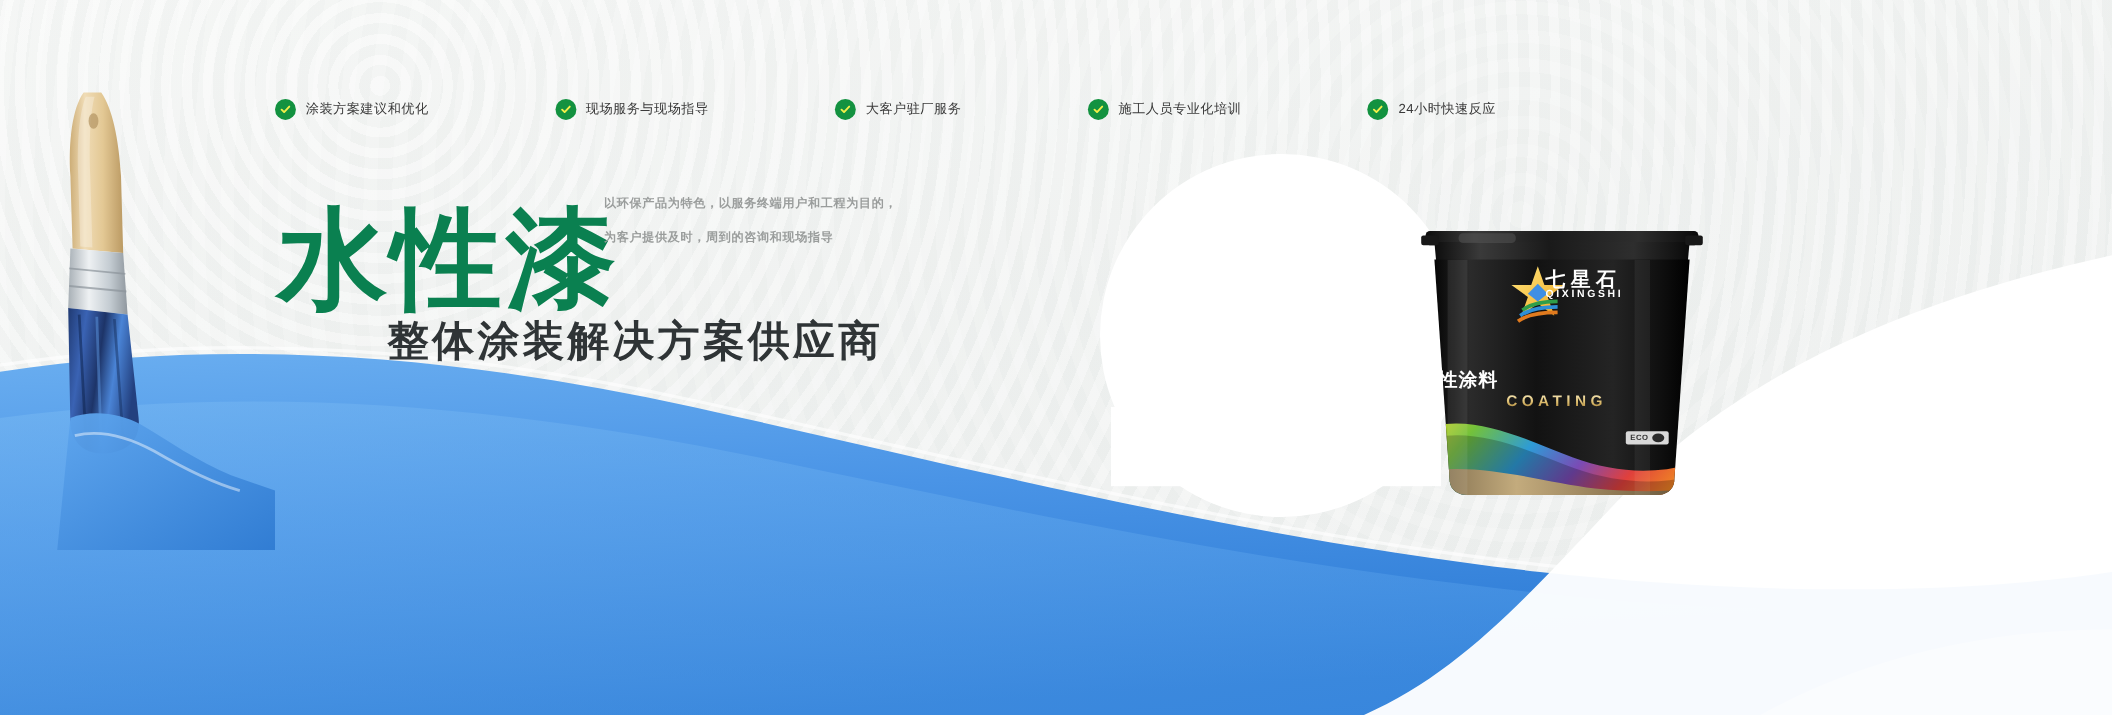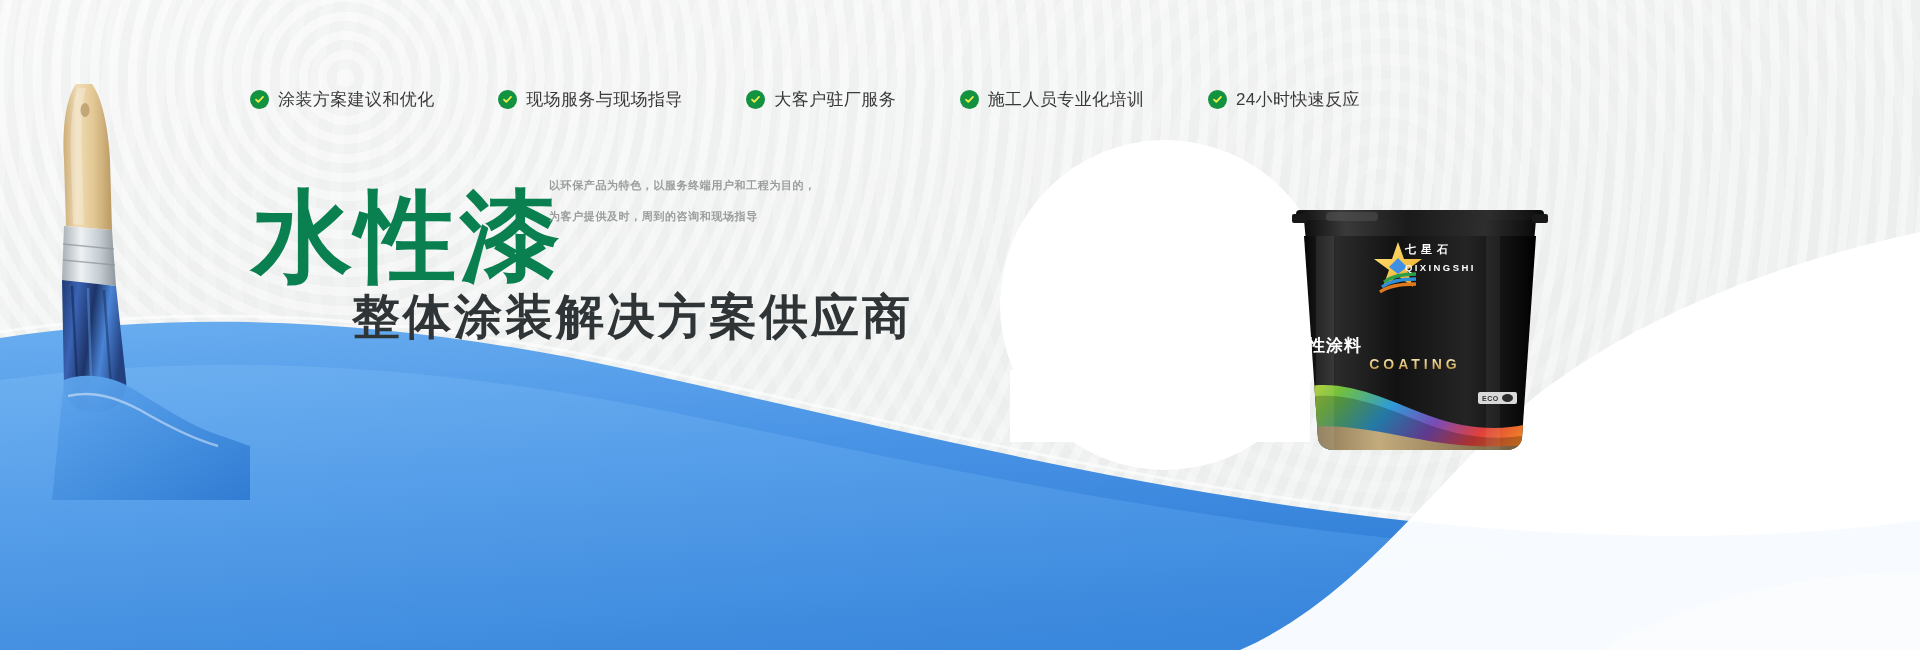--- a/index.html
+++ b/index.html
@@ -35,43 +35,43 @@
     position:absolute;left:250px;top:84px;width:1110px;height:30px;
     display:flex;align-items:center;justify-content:space-between;
   }
   .feature{display:flex;align-items:center;gap:9px;white-space:nowrap;}
   .check-icon{
     width:19px;height:19px;border-radius:50%;background:#139240;
     display:flex;align-items:center;justify-content:center;flex:none;
   }
   .check-icon svg{display:block;}
   .feature-label{
-    font-size:17px;color:#3a3a3a;letter-spacing:.4px;line-height:1;
+    font-size:12px;color:#3a3a3a;letter-spacing:.4px;line-height:1;
   }
   
   #headline{
     position:absolute;left:252px;top:152px;
     font-size:100px;font-weight:bold;color:#0a8050;
     letter-spacing:4px;line-height:1.05;margin-top:32px;
   }
   #paragraph{
     position:absolute;left:549px;top:170px;width:400px;
     font-size:11px;color:#9a9d9c;line-height:31px;letter-spacing:.6px;font-weight:bold;
   }
   #subheadline{
     position:absolute;left:352px;top:285px;
-    font-size:48px;font-weight:bold;color:#2f3436;letter-spacing:3px;
+    font-size:38px;font-weight:bold;color:#2f3436;letter-spacing:3px;
   }
   
   #brush{position:absolute;left:40px;top:80px;width:210px;height:420px;}
   
   #bucket{position:absolute;left:1290px;top:200px;width:260px;height:250px;}
   #logo-cn{
     position:absolute;left:1405px;top:242px;
-    font-size:11px;font-weight:bold;color:#ffffff;letter-spacing:5px;
+    font-size:18px;font-weight:bold;color:#ffffff;letter-spacing:5px;
   }
   #logo-en{
     position:absolute;left:1405px;top:262px;
     font-size:9.5px;font-weight:bold;color:#ffffff;letter-spacing:2.4px;text-align:right;
   }
   #bucket-title{
     position:absolute;left:1290px;top:288px;width:250px;text-align:center;
     font-size:21px;font-weight:bold;letter-spacing:1.2px;
     background:linear-gradient(180deg,#fdf3cf 0%,#e0c174 45%,#a9813a 100%);
     -webkit-background-clip:text;background-clip:text;color:transparent;

